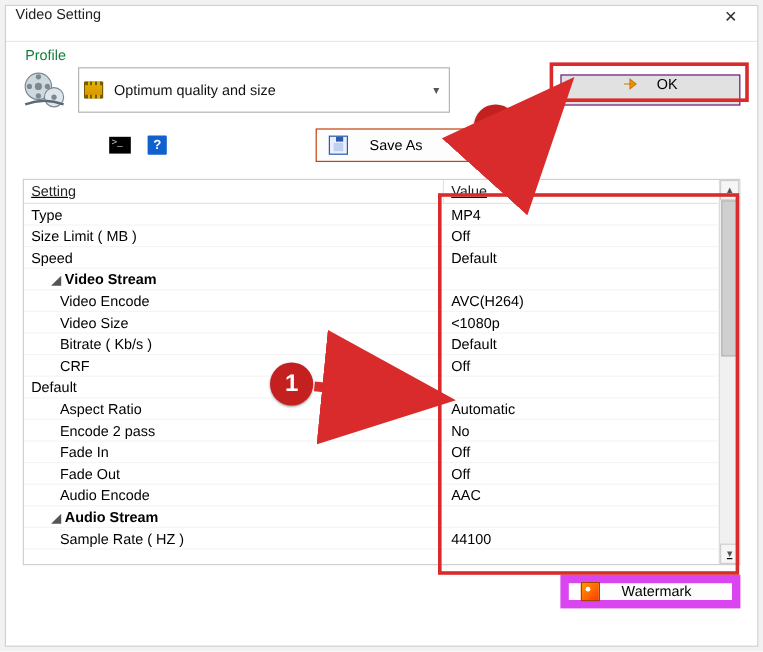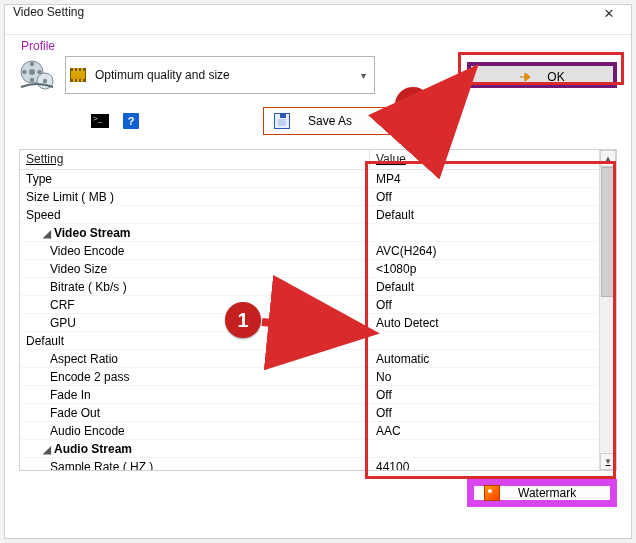--- a/index.html
+++ b/index.html
@@ -35,21 +35,21 @@
     text-align: center;
     line-height: 18px;
     font-size: 13px;
     color: #333;
     cursor: pointer;
   }
   .profile-area {
     padding: 4px 14px 0 14px;
   }
   .profile-label {
-    color: #a21caf;
+    color: #15803d;
     font-size: 12px;
     padding: 0 0 2px 2px;
   }
   .profile-row {
     display: flex;
     align-items: center;
     gap: 10px;
     height: 40px;
   }
   .reel-icon {
@@ -84,23 +84,23 @@
   }
   .film-icon::before{top:-1px;}
   .film-icon::after{bottom:-1px;}
   .profile-select .txt { flex:1; color:#111; font-size:12px; }
   .profile-select .chev { font-size:10px; color:#555; padding-right:4px;}
   .ok-btn {
     margin-left: auto;
     width: 150px;
     height: 26px;
     background: #e1e1e1;
-    border: 4px solid #701a75;
+    border: 1px solid #701a75;
     display: flex;
-    align-items: flex-end;
+    align-items: flex-start;
     justify-content: center;
     gap: 14px;
     cursor: pointer;
     font-size: 12px;
     color: #000;
   }
   .ok-arrow{
     width:14px;height:14px;
     display:inline-block;
   }
@@ -279,24 +279,20 @@
             <div class="c-s ind2">Video Size</div>
             <div class="c-v">&lt;1080p</div>
           </div>
           <div class="row">
             <div class="c-s ind2">Bitrate ( Kb/s )</div>
             <div class="c-v">Default</div>
           </div>
           <div class="row">
             <div class="c-s ind2">CRF</div>
             <div class="c-v">Off</div>
-          </div>
-          <div class="row">
-            <div class="c-s ind2">GPU</div>
-            <div class="c-v">Auto Detect</div>
           </div>
           <div class="row">
             <div class="c-v">Default</div>
           </div>
           <div class="row">
             <div class="c-s ind2">Aspect Ratio</div>
             <div class="c-v">Automatic</div>
           </div>
           <div class="row">
             <div class="c-s ind2">Encode 2 pass</div>

